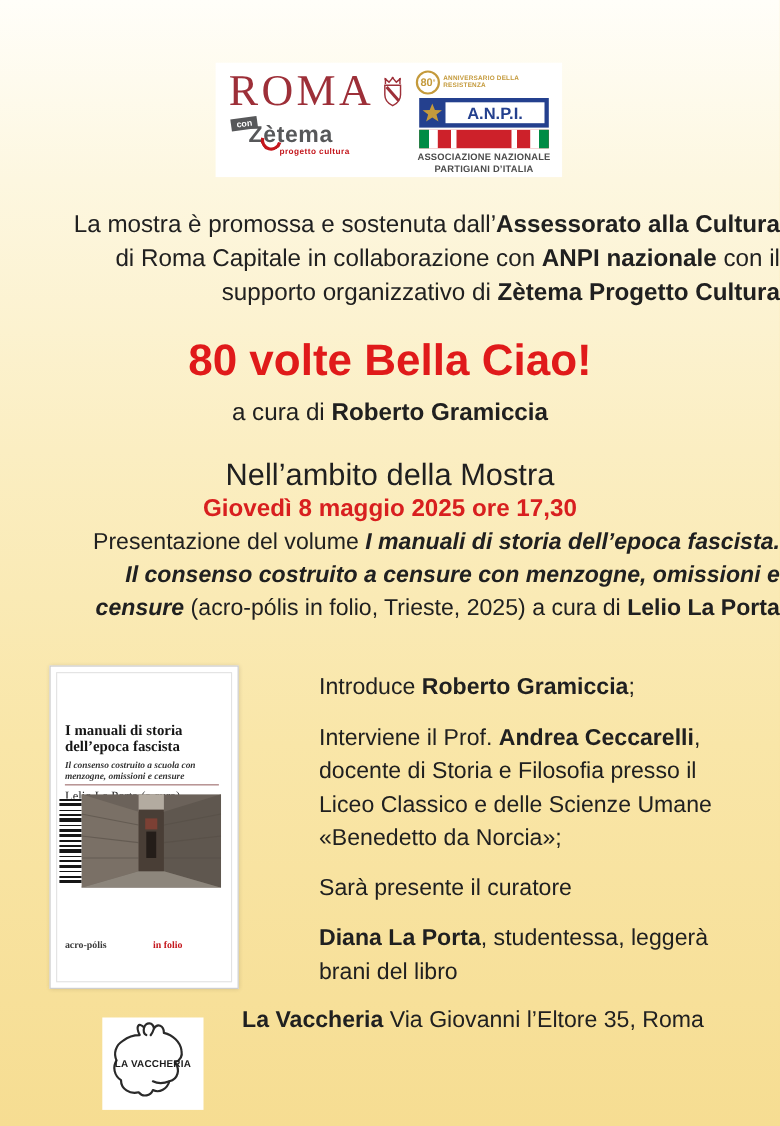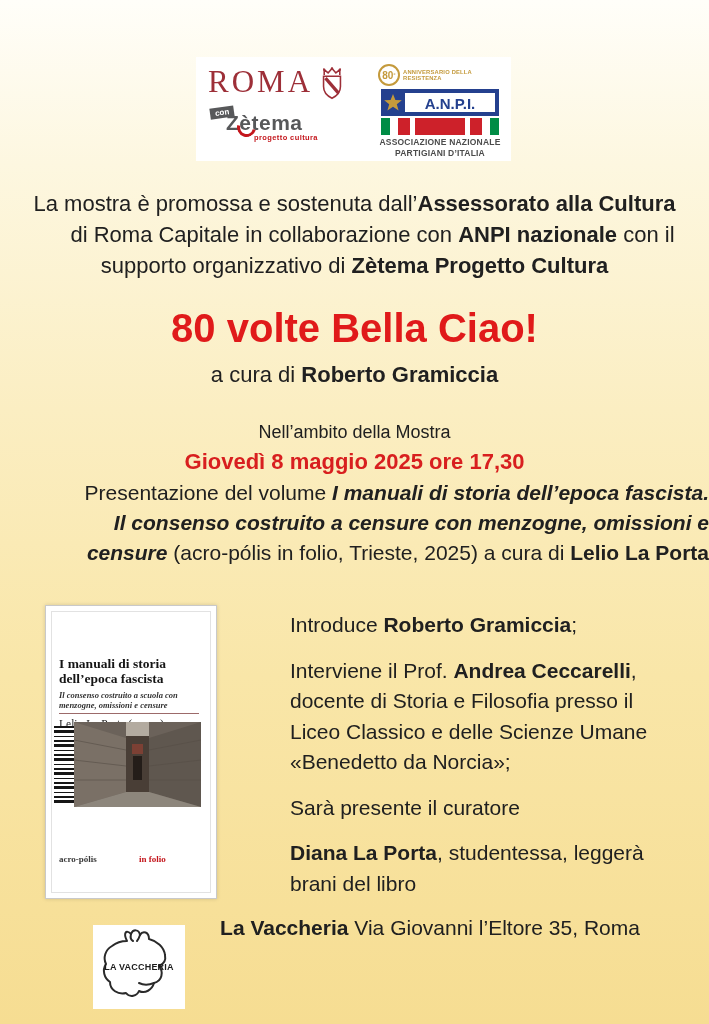--- a/index.html
+++ b/index.html
@@ -10,48 +10,48 @@
     background:#f6dd92;
   }
   .poster{
     position:relative;width:709px;height:1024px;overflow:hidden;
     background:linear-gradient(to bottom,#fffef9 0%,#fdf7e0 16%,#fbeec2 40%,#f9e6a8 66%,#f6dd92 100%);
   }
   
   .logo-box{position:absolute;left:196px;top:57px;width:315px;height:104px;background:#ffffff;}
   .roma-block{position:absolute;left:12px;top:8px;width:160px;}
   .roma-row{display:flex;align-items:flex-start;}
-  .roma-word{font-family:"Liberation Serif",serif;font-size:31px;line-height:34px;letter-spacing:3px;color:#9d2f38;}
+  .roma-word{font-family:"Liberation Serif",serif;font-size:40px;line-height:34px;letter-spacing:3px;color:#9d2f38;}
   .roma-crest{margin-left:6px;margin-top:2px;}
   .zetema-row{position:relative;margin-top:4px;margin-left:2px;height:40px;}
   .con-box{position:absolute;left:0;top:2px;background:#57585a;color:#fff;font-size:8px;font-weight:700;padding:1px 5px;transform:rotate(-8deg);}
   .zetema-word{position:absolute;left:16px;top:6px;font-size:21px;font-weight:700;color:#57585a;letter-spacing:0.5px;}
   .zetema-word .e-accent{position:relative;}
   .zetema-word .e-accent::before{
     content:"";position:absolute;left:-2px;bottom:-3px;width:13px;height:13px;
     border:3px solid #c4161c;border-radius:50%;
     border-top-color:transparent;border-right-color:transparent;
     transform:rotate(-30deg);
   }
   .zetema-sub{position:absolute;left:44px;top:28px;font-size:7.5px;font-weight:700;color:#c4161c;letter-spacing:0.4px;}
   .anpi-block{position:absolute;left:180px;top:7px;width:128px;text-align:center;}
   .anpi-top{display:flex;align-items:center;justify-content:flex-start;margin-left:2px;}
   .anpi-badge{flex:0 0 auto;width:18px;height:18px;border:2px solid #c49a3c;border-radius:50%;display:flex;align-items:center;justify-content:center;font-size:10px;font-weight:700;color:#c49a3c;}
   .anpi-badge sup{font-size:6px;}
   .anpi-anniv{margin-left:3px;font-size:5.8px;font-weight:700;color:#c49a3c;letter-spacing:0.2px;text-align:left;}
   .anpi-flag{display:block;margin:3px auto 2px auto;}
   .anpi-caption{font-size:8.5px;font-weight:700;color:#4c4c4c;line-height:10.5px;letter-spacing:0.2px;}
   
-  .intro{position:absolute;left:0;top:188px;width:709px;text-align:center;font-size:22px;line-height:31px;}
+  .intro{position:absolute;left:0;top:188px;width:709px;text-align:right;font-size:22px;line-height:31px;}
   .line{white-space:nowrap;}
   
   .main-title{position:absolute;left:0;top:303px;width:709px;text-align:center;font-size:40px;line-height:50px;font-weight:700;color:#e01a1a;}
   .curator-line{position:absolute;left:0;top:360px;width:709px;text-align:center;font-size:22px;line-height:30px;}
   
-  .mostra-line{position:absolute;left:0;top:417px;width:709px;text-align:center;font-size:18px;line-height:30px;}
+  .mostra-line{position:absolute;left:0;top:417px;width:709px;text-align:center;font-size:28px;line-height:30px;}
   .date-line{position:absolute;left:0;top:447px;width:709px;text-align:center;font-size:22px;line-height:30px;font-weight:700;color:#d81f1f;}
   .presentation{position:absolute;left:0;top:478px;width:709px;text-align:right;font-size:21px;line-height:30px;}
   
   .book-cover{position:absolute;left:45px;top:605px;width:170px;height:292px;background:#ffffff;border:1px solid #c9c9c9;box-shadow:0 0 4px rgba(0,0,0,0.15);}
   .book-inner{position:absolute;left:5px;top:5px;right:5px;bottom:5px;border:1px solid #e2e2e2;}
   .book-title{position:absolute;left:13px;top:50px;width:140px;font-family:"Liberation Serif",serif;font-size:13.5px;line-height:15px;font-weight:700;color:#151515;}
   .book-subtitle{position:absolute;left:13px;top:84px;width:140px;font-family:"Liberation Serif",serif;font-size:8.5px;line-height:10px;font-style:italic;font-weight:700;color:#333;}
   .book-rule{position:absolute;left:13px;top:107px;width:140px;border-top:1px solid #9c6a6a;}
   .book-author{position:absolute;left:13px;top:112px;width:140px;font-family:"Liberation Serif",serif;font-size:11.5px;color:#222;}
   .book-photo{position:absolute;left:28px;top:116px;width:127px;height:85px;}

